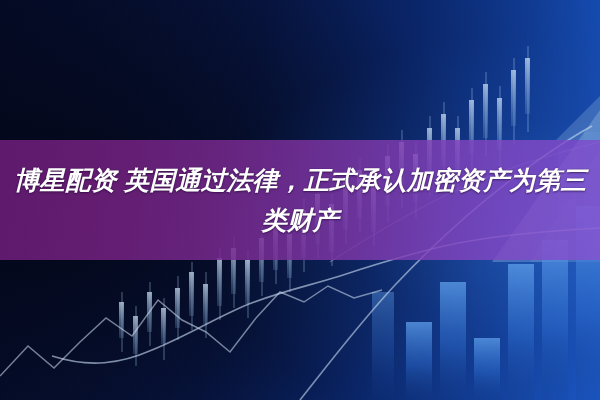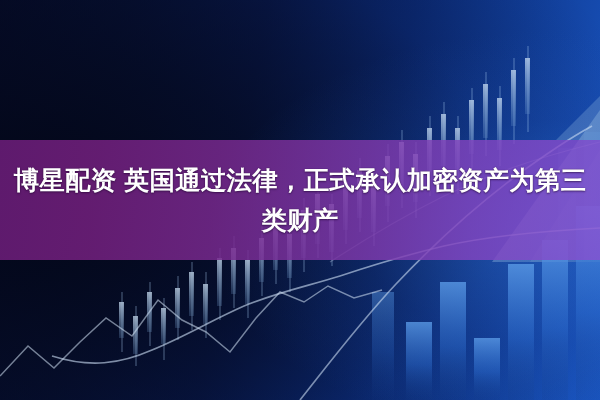--- a/index.html
+++ b/index.html
@@ -78,20 +78,21 @@
   .headline {
     margin: 0;
     text-align: center;
     color: #ffffff;
     font-size: 25.5px;
     line-height: 40px;
     font-weight: 700;
     letter-spacing: 0.2px;
     text-shadow: 0 1px 2px rgba(30,5,45,0.55), 0 0 1px rgba(40,8,55,0.6);
     white-space: pre-line;
+    font-style: italic;
   }
 </style>
 </head>
 <body>
 
 <div id="stage">
 
   <div class="bg-base"></div>
   <div class="bg-vignette"></div>
   <div class="bg-glow"></div>

